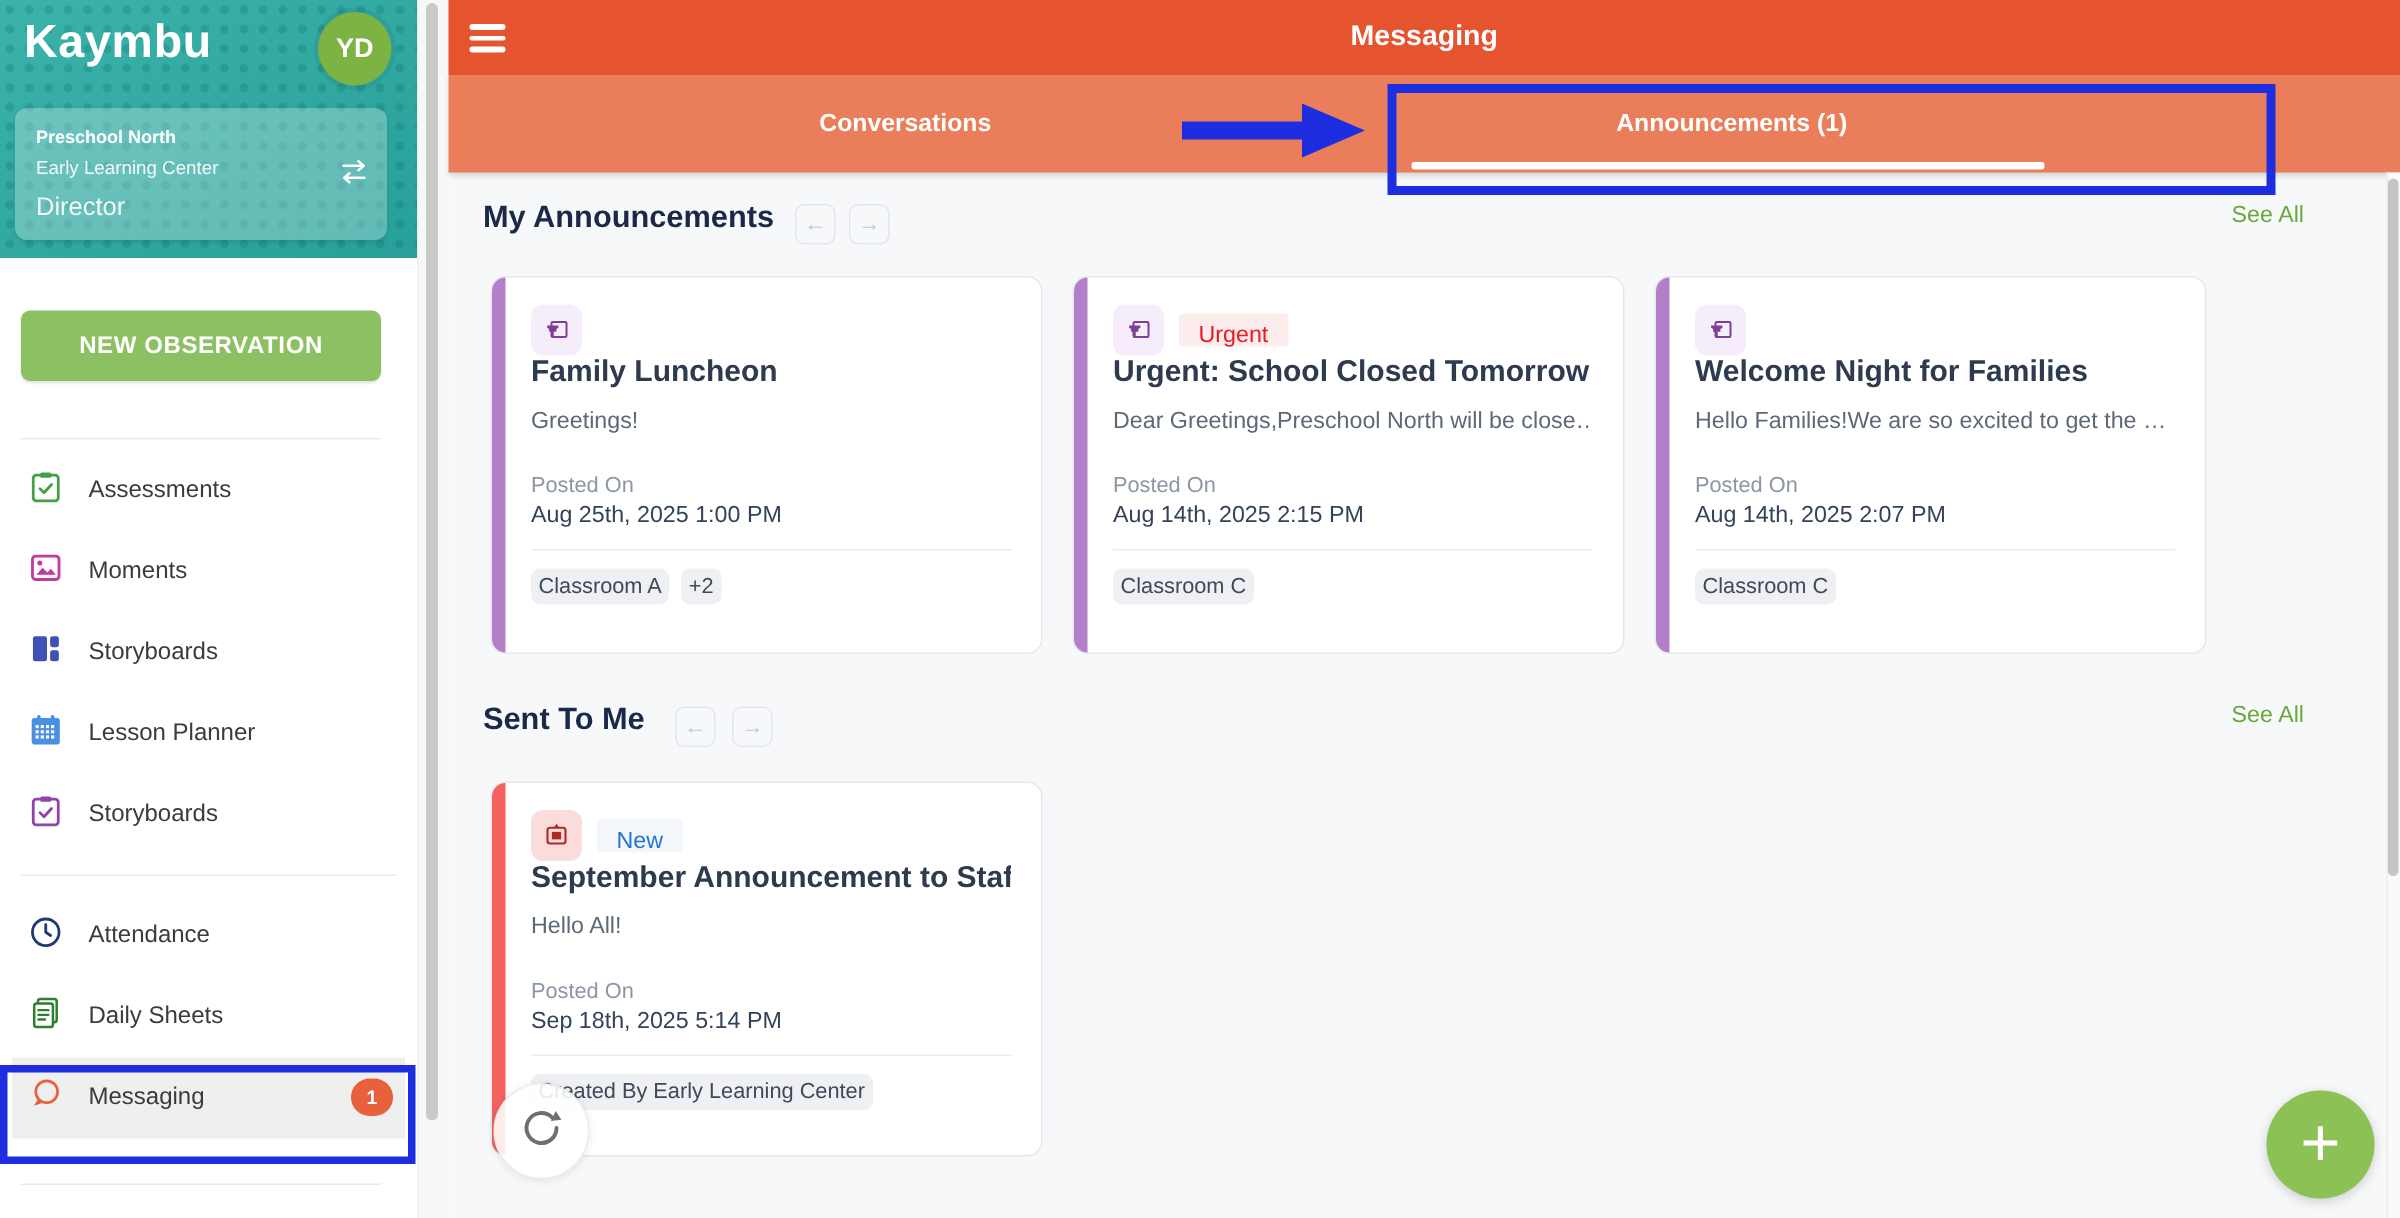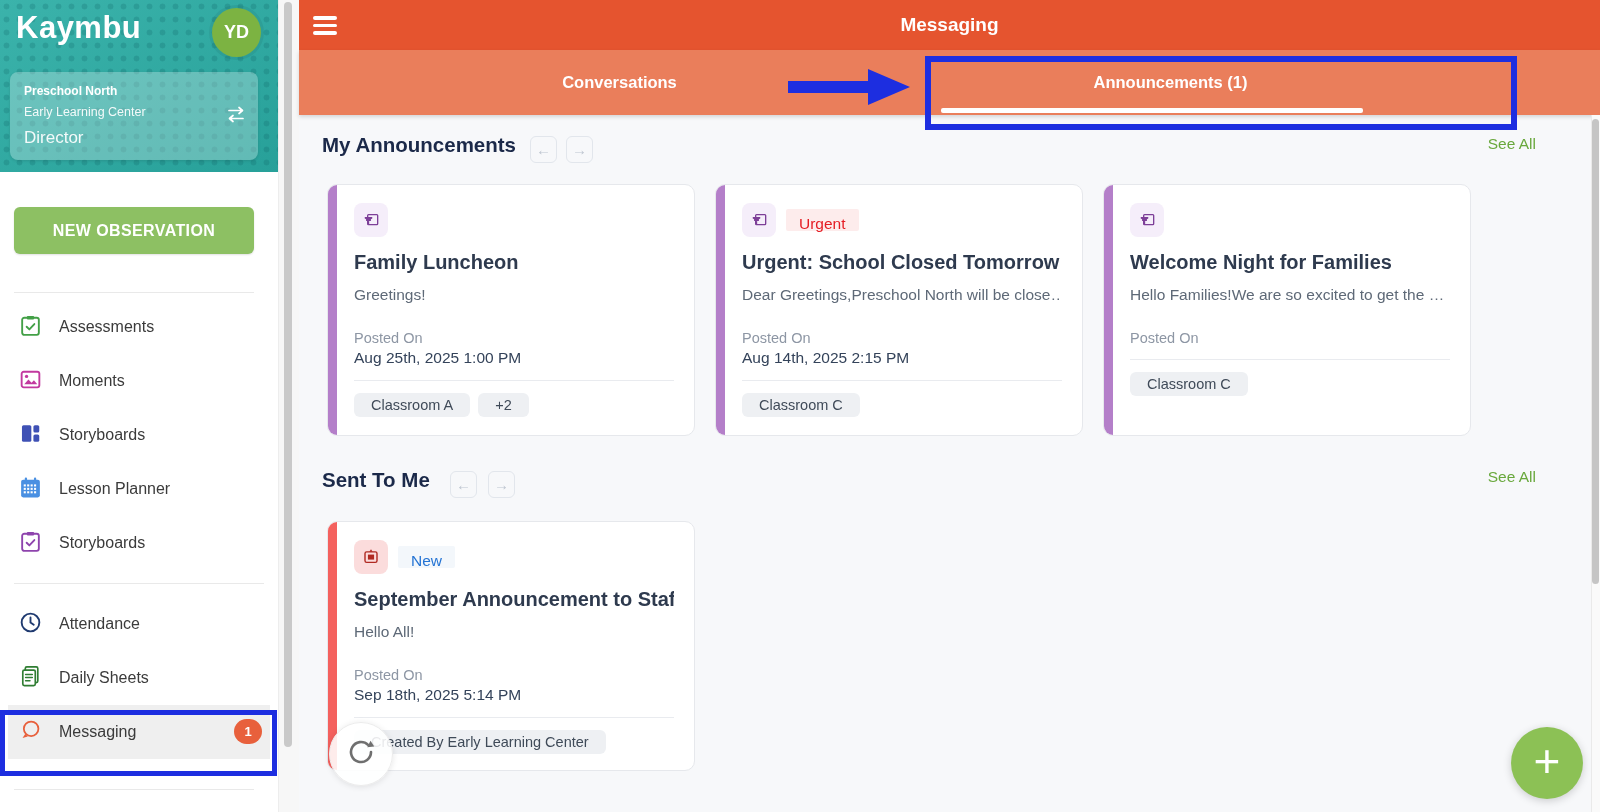--- a/index.html
+++ b/index.html
@@ -43,21 +43,21 @@
   .side-thumb { position:absolute; left:5px; top:2px; width:8px; height:745px; background:#c9c9c9; border-radius:4px; }
 
   
   .main { position:absolute; left:299px; top:0; width:1301px; height:812px; background:#f7f8fa; }
   .appbar { position:absolute; left:0; top:0; right:0; height:50px; background:#e5542f; display:flex; align-items:center; }
   .hamburger { position:absolute; left:14px; top:16px; width:24px; cursor:pointer; }
   .hamburger span { display:block; width:24px; height:3.5px; background:#fff; border-radius:2px; margin-bottom:4px; }
   .app-title { flex:1; text-align:center; color:#fff; font-size:19px; font-weight:bold; }
 
   .tabbar { position:absolute; left:0; top:50px; right:0; height:65px; background:#ea7e5b; box-shadow:0 2px 4px rgba(0,0,0,0.14); }
-  .tabs { position:absolute; left:45px; top:0; width:1102px; height:65px; display:flex; }
+  .tabs { position:absolute; left:29px; top:0; width:1102px; height:65px; display:flex; }
   .tab { flex:1; display:flex; align-items:center; justify-content:center; color:#fff; font-size:16.5px; font-weight:bold; cursor:pointer; }
   .tab-indicator { position:absolute; left:642px; bottom:2px; width:422px; height:5px; background:#fff; border-radius:2px; }
 
   .annot-box-tab { position:absolute; left:626px; top:56px; width:592px; height:74px; border:6px solid #1d2ee0; pointer-events:none; z-index:5; }
   .annot-arrow-shaft { position:absolute; left:489px; top:81px; width:80px; height:12px; background:#1d2ee0; z-index:5; }
   .annot-arrow-head { position:absolute; left:569px; top:69px; width:0; height:0; z-index:5;
     border-left:42px solid #1d2ee0; border-top:18px solid transparent; border-bottom:18px solid transparent; }
 
   .sec-title { position:absolute; left:23px; font-size:20.5px; font-weight:bold; color:#1b2949; }
   .t1 { top:133px; } .t2 { top:468px; }
@@ -68,27 +68,27 @@
   .card { position:absolute; width:368px; height:252px; background:#fff; border:1px solid #e6e8ec; border-radius:10px;
     padding:18px 20px 0 26px; overflow:visible; }
   .accent { position:absolute; left:0; top:0; bottom:0; width:9px; border-radius:9px 0 0 9px; }
   .accent-purple { background:#b47fc9; } .accent-red { background:#f4615e; }
   .card-top { display:flex; align-items:center; gap:10px; }
   .card-icon { width:34px; height:34px; border-radius:8px; display:flex; align-items:center; justify-content:center; }
   .icon-purple { background:#f5eefa; } .icon-red { background:#fbdcdc; }
   .badge { height:22px; line-height:30px; padding:0 13px; border-radius:2px; font-size:15.5px; }
   .badge-urgent { background:#fdecec; color:#e51c23; }
   .badge-new { background:#f3f7fb; color:#2574d4; }
-  .card-title { margin-top:14px; font-size:20px; font-weight:bold; color:#2e3a4e; white-space:nowrap; overflow:hidden; }
+  .card-title { font-size:20px; font-weight:bold; color:#2e3a4e; white-space:nowrap; overflow:hidden; }
   .card-snippet { margin-top:12px; font-size:15.5px; color:#5e6977; white-space:nowrap; overflow:hidden; }
   .posted-label { margin-top:26px; font-size:14.5px; color:#8d96a4; }
   .posted-date { margin-top:3px; font-size:15.5px; color:#34435a; }
   .card-div { margin-top:13px; height:1px; background:#e9ebef; }
   .tag-row { margin-top:12px; display:flex; gap:8px; }
-  .tag { background:#eef0f3; border-radius:6px; padding:4px 17px; font-size:14.5px; color:#3f4a58; white-space:nowrap; }
+  .tag { background:#eef0f3; border-radius:6px; padding:4px 5px; font-size:14.5px; color:#3f4a58; white-space:nowrap; }
 
   .c1 { left:28px;  top:184px; } .c2 { left:416px; top:184px; } .c3 { left:804px; top:184px; }
   .c4 { left:28px;  top:521px; height:250px; }
 
   .refresh-fab { position:absolute; left:30px; top:722px; width:64px; height:64px; border-radius:50%;
     background:rgba(255,255,255,0.88); border:1px solid #ececec; box-shadow:0 1px 6px rgba(0,0,0,0.10);
     display:flex; align-items:center; justify-content:center; cursor:pointer; z-index:4; }
   .plus-fab { position:absolute; left:1212px; top:727px; width:72px; height:72px; border-radius:50%;
     background:#8cc155; color:#fff; display:flex; align-items:center; justify-content:center;
     font-size:46px; font-weight:400; box-shadow:0 2px 8px rgba(0,0,0,0.18); cursor:pointer; z-index:4; }
@@ -294,20 +294,21 @@
           <svg width="20" height="20" viewBox="0 0 24 24">
               <rect x="8" y="5.5" width="12" height="12" rx="1" fill="none" stroke="#7d3f98" stroke-width="1.6"></rect>
               <path d="M4.5 8.3h9v1.9l-1.6 1v2.1H6.1v-2.1l-1.6-1z" fill="#7d3f98"></path>
               <rect x="8.2" y="13.3" width="1.6" height="4.6" fill="#7d3f98"></rect>
             </svg>
         </div>
       </div>
       <div class="card-title">Welcome Night for Families</div>
       <div class="card-snippet">Hello Families!We are so excited to get the …</div>
       <div class="posted-label">Posted On</div>
+      <div class="posted-date">Aug 14th, 2025 2:07 PM</div>
       <div class="card-div"></div>
       <div class="tag-row">
         <span class="tag">Classroom C</span>
       </div>
     </div>
 
     <div class="sec-title t2">Sent To Me</div>
     <button class="pager-btn" style="left:151px; top:471px;">←</button>
     <button class="pager-btn" style="left:189px; top:471px;">→</button>
     <div class="see-all" style="top:468px;">See All</div>

